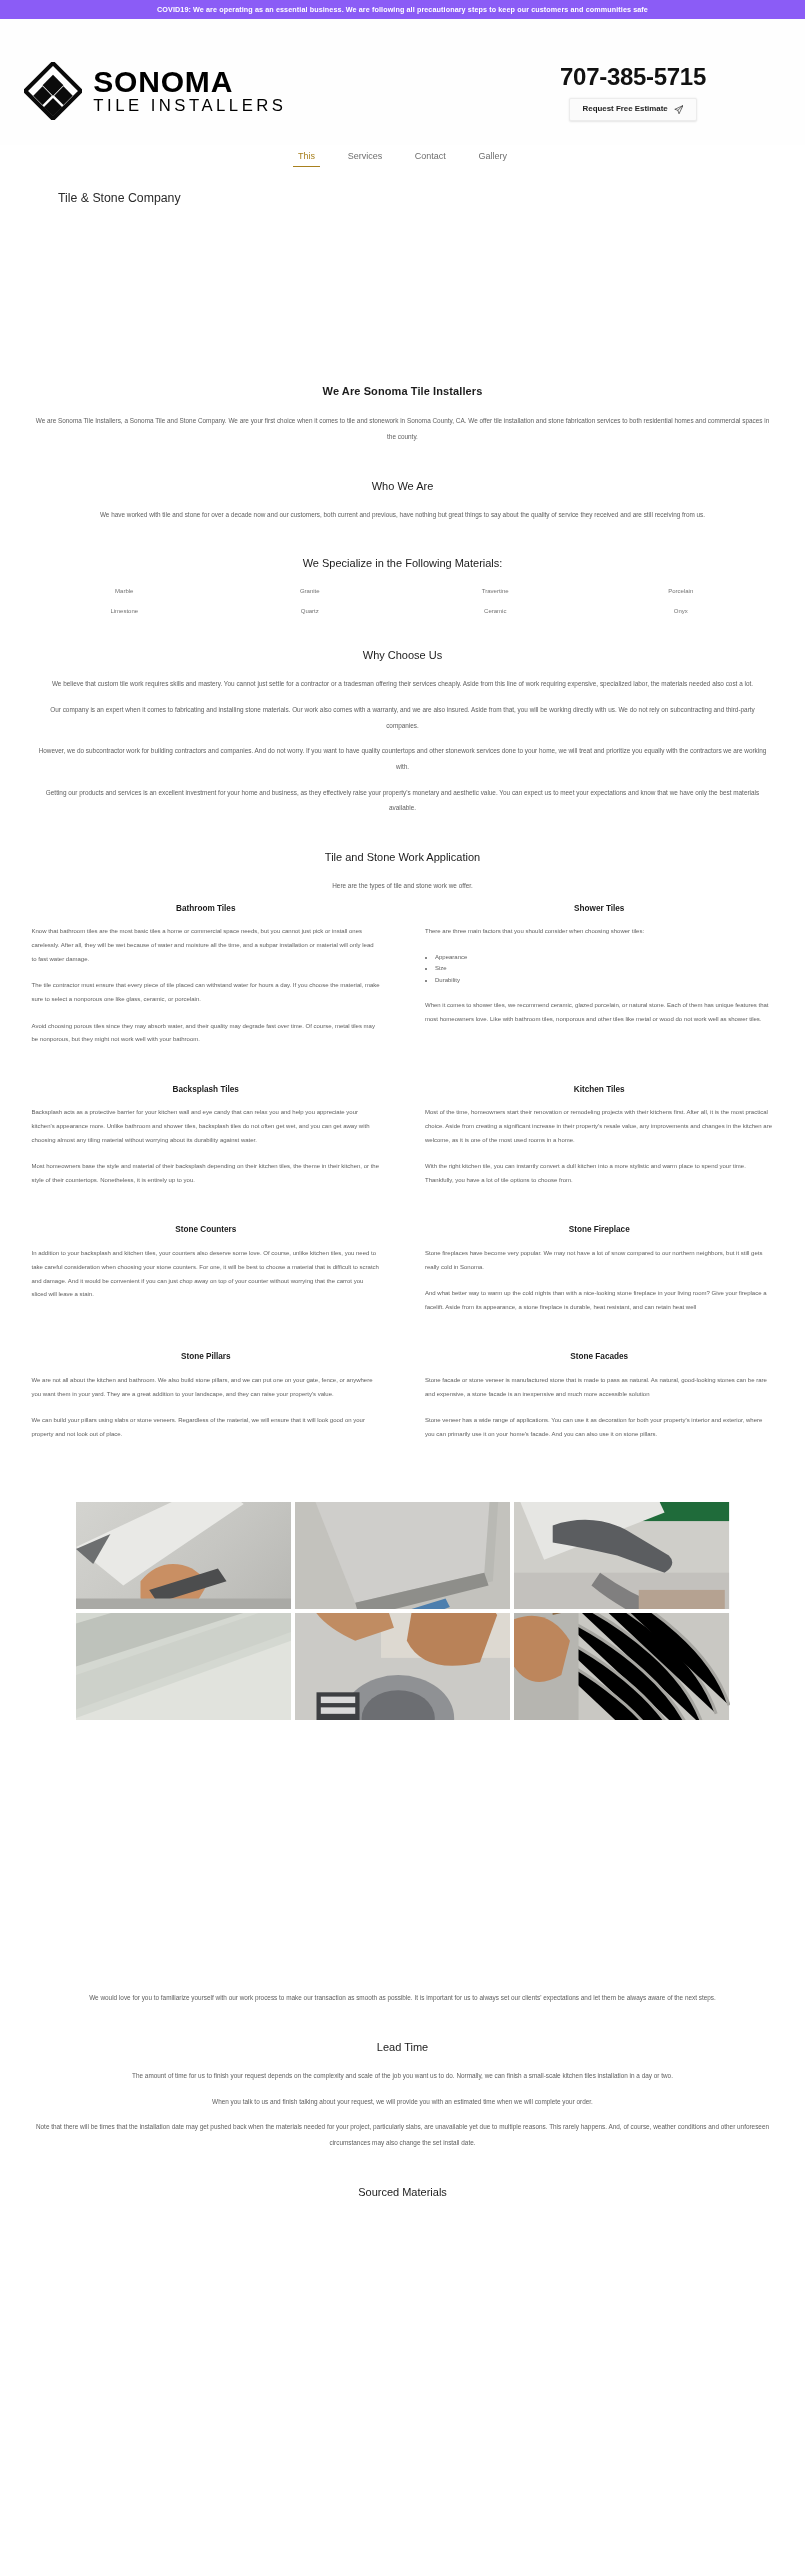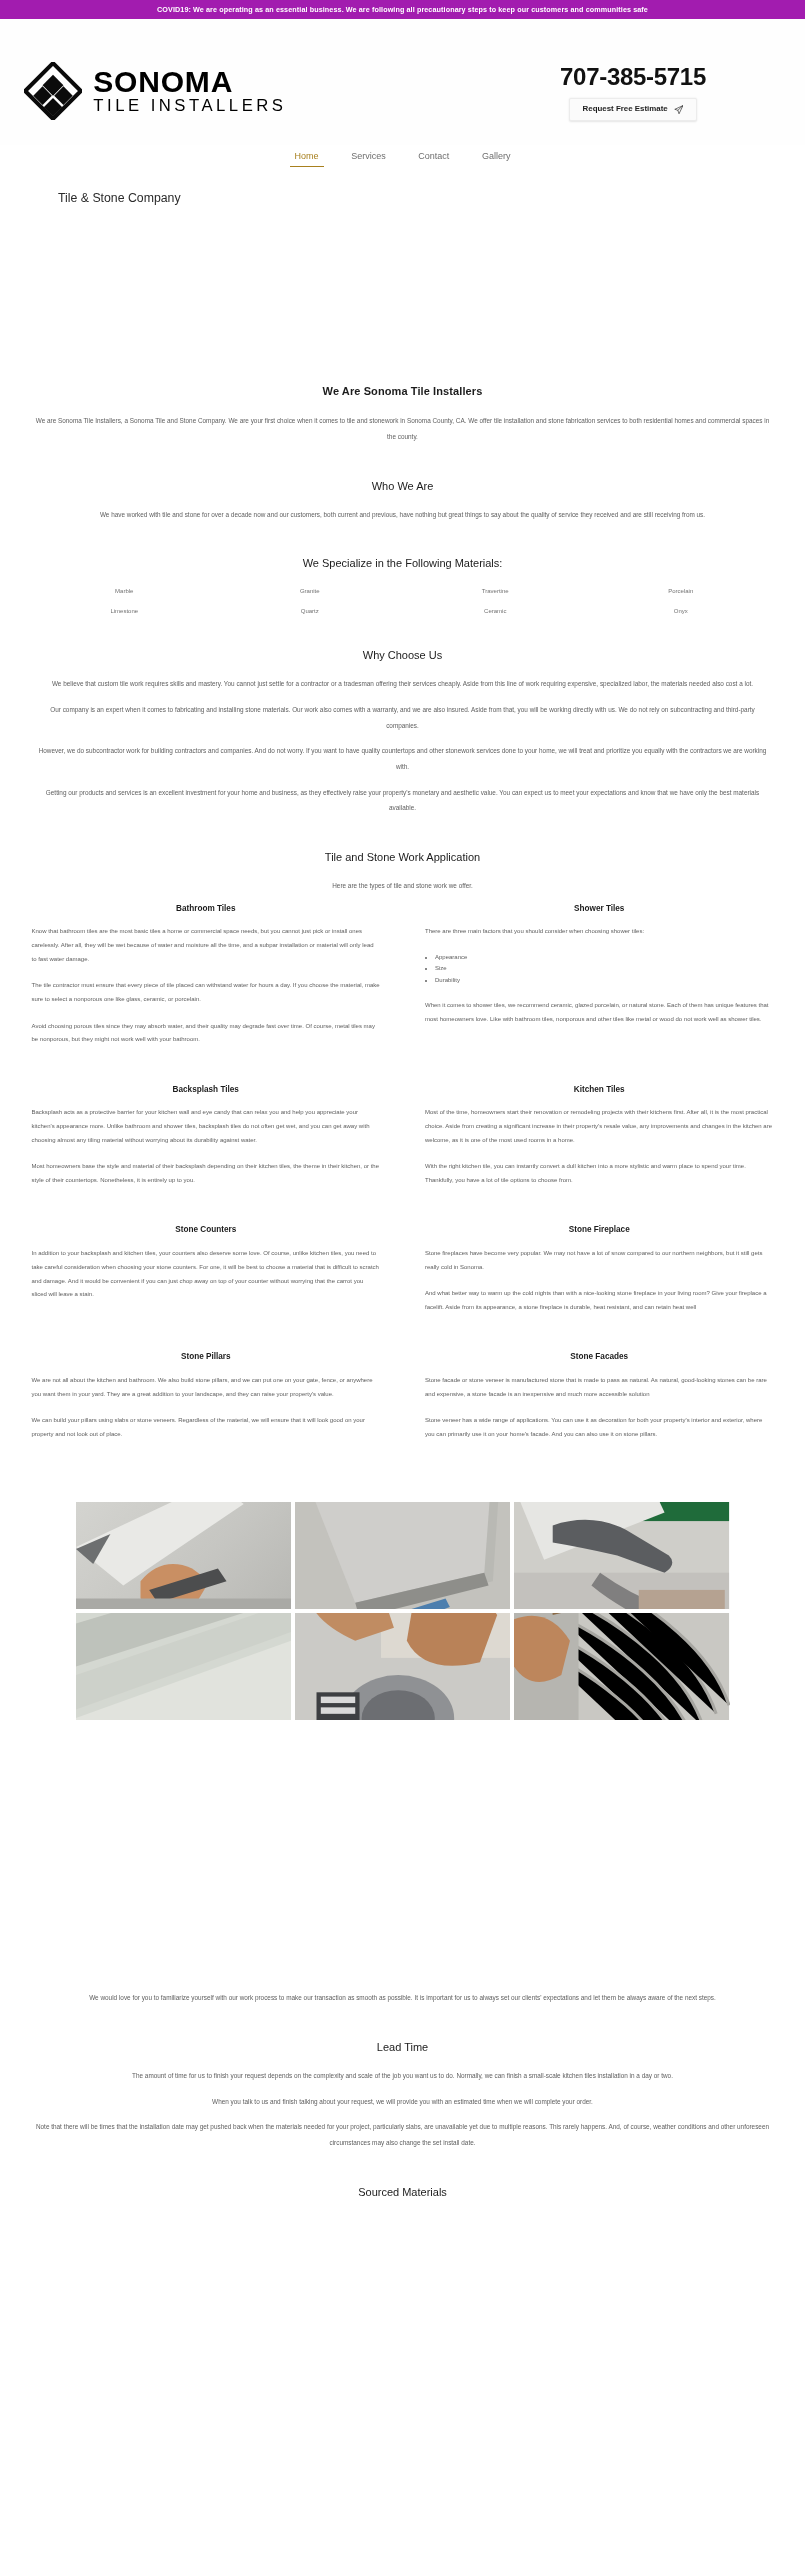--- a/index.html
+++ b/index.html
@@ -7,21 +7,21 @@
     margin: 0; padding: 0;
     width: 805px;
     background: #ffffff;
     font-family: "Liberation Sans", sans-serif;
     color: #2b2b2b;
     -webkit-font-smoothing: antialiased;
   }
 
   
   .covid-bar {
-    background: #a21caf;
+    background: #8b5cf6;
     color: #ffffff;
     text-align: center;
     font-size: 7.2px;
     font-weight: 700;
     letter-spacing: 0.1px;
     height: 19px;
     line-height: 19px;
     width: 100%;
     overflow: hidden;
     white-space: nowrap;
@@ -252,21 +252,21 @@
         <svg class="plane" viewBox="0 0 24 24" fill="none" stroke="#1d1d1d" stroke-width="1.6" stroke-linejoin="round" stroke-linecap="round">
           <path d="M22 2 L2 11 L10 13.5 L12.5 21.5 Z"></path>
           <path d="M22 2 L10 13.5"></path>
         </svg>
       </span>
     </span>
   </div>
 </div>
 
 <nav class="nav">
-  <span class="nav-item active">Home</span>
+  <span class="nav-item active">This</span>
   <span class="nav-item">Services</span>
   <span class="nav-item">Contact</span>
   <span class="nav-item">Gallery</span>
 </nav>
 
 <section class="hero">
   <div class="hero-line">Tile &amp; Stone Company</div>
 </section>
 
 <section class="wrap">

